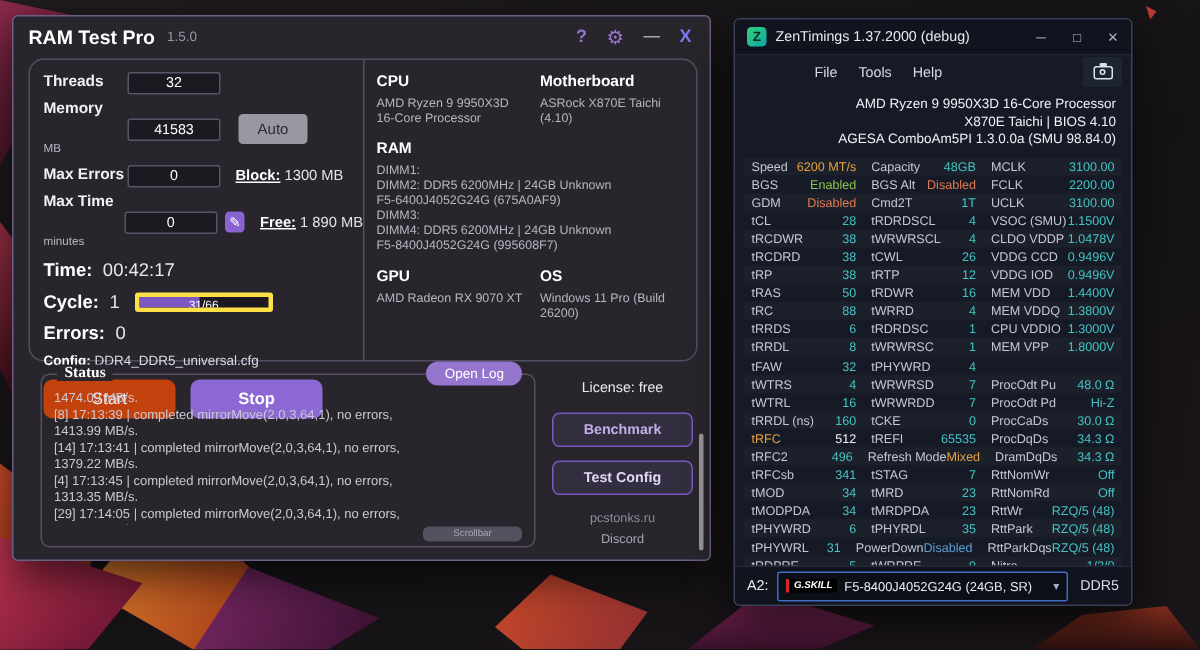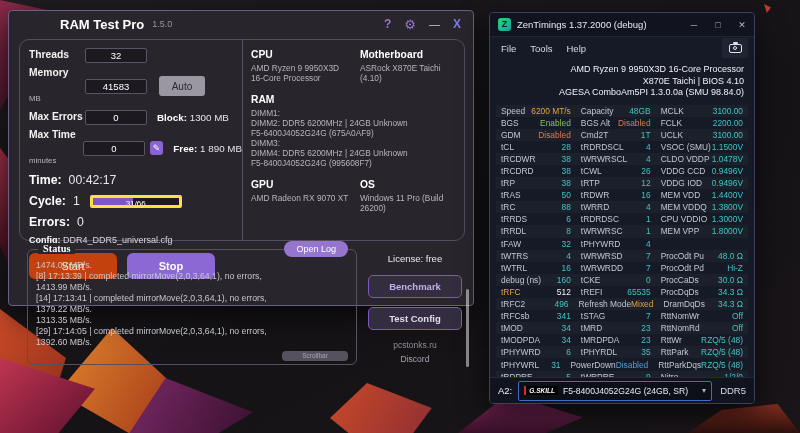--- a/index.html
+++ b/index.html
@@ -28,23 +28,23 @@
           background:linear-gradient(#a03248,#3a0d18); }
   .sh-h { left:330px; top:383px; width:185px; height:50px; clip-path:polygon(0 70%,20% 0,55% 50%,45% 100%,10% 100%);
           background:linear-gradient(120deg,#c84a28,#6e1d3a); }
   .sh-i { left:458px; top:394px; width:125px; height:39px; clip-path:polygon(0 100%,40% 0,100% 60%,70% 100%);
           background:linear-gradient(#8a2a5e,#38102a); }
   .sh-j { left:688px; top:404px; width:112px; height:29px; clip-path:polygon(0 100%,30% 20%,80% 0,100% 100%);
           background:linear-gradient(#8e3020,#30100c); opacity:.9; }
   .sh-k { left:764px; top:4px; width:7px; height:9px; background:#c03a30; clip-path:polygon(0 0,100% 40%,40% 100%); }
 
   
-  .win-ram { position:absolute; left:8px; top:10px; width:466px; height:296px;
+  .win-ram { position:absolute; left:8px; top:10px; width:466px; height:364px;
              background:#28252c; border:1px solid #6b5f85; border-radius:4px;
-             box-shadow:0 10px 30px rgba(0,0,0,.65); color:#e8e8e8;padding-left:41px; }
+             box-shadow:0 10px 30px rgba(0,0,0,.65); color:#e8e8e8; }
   .ram-titlebar { height:26px; display:flex; align-items:center; padding:0 12px 0 10px; }
   .ram-title { font-size:13px; font-weight:bold; color:#ffffff; }
   .ram-ver { font-size:9px; color:#9a96a4; margin-left:8px; }
   .ram-controls { margin-left:auto; display:flex; align-items:center; gap:13px; }
   .ram-help { color:#9575cd; font-weight:bold; font-size:12px; }
   .ram-gear { color:#9575cd; font-size:13px; }
   .ram-min { color:#cfcfcf; font-size:11px; }
   .ram-close { color:#7b7bf0; font-weight:bold; font-size:12px; }
 
   .ram-groupbox { position:absolute; left:10px; top:28px; width:446px; height:202px;
@@ -54,21 +54,21 @@
   .ram-form { position:absolute; left:0; top:0; width:222px; padding:7px 0 0 9px; }
   .frow { display:flex; align-items:center; margin-bottom:5px; min-height:16px; }
   .flabel { width:56px; line-height:10px; }
   .fl-main { font-size:10.3px; font-weight:bold; color:#f2f2f2; display:block; }
   .fl-sub { font-size:7.8px; color:#b9b5c0; display:block; margin-top:16px; }
   .fin { width:62px; height:15px; background:#1c1a20; border:1px solid #5a5468; border-radius:2px;
          color:#fff; font-size:9.5px; text-align:center; }
   .auto-btn { margin-left:12px; width:46px; height:20px; background:#9b97a2; color:#2c2a30;
               font-size:10px; border-radius:3px; }
   .inline-info { margin-left:10px; font-size:9.8px; color:#e6e4ea; white-space:nowrap; }
-  .inline-info b { color:#fff; }
+  .inline-info b { color:#fff;text-decoration:underline; }
   .pencil-btn { margin-left:5px; width:14px; height:14px; background:#8a63d2; color:#fff;
                 border-radius:3px; font-size:9px; line-height:13px; padding:0; }
   .run-line { display:flex; align-items:center; margin:7px 0 0 0; font-size:12.3px; }
   .run-line b { font-weight:bold; margin-right:7px; color:#fff; }
   .progress { position:relative; margin-left:10px; width:92px; height:13px; background:#1c1a20;
               border:3px solid #fde047; border-radius:2px; overflow:hidden; }
   .progress-fill { position:absolute; left:0; top:0; bottom:0; background:#7e57c2; }
   .progress-text { position:absolute; left:0; right:0; top:0; bottom:0; text-align:center;
                    font-size:8px; line-height:12px; color:#fff; }
   .config-line { margin-top:6px; font-size:9px; color:#dcd9e2; }
@@ -114,21 +114,21 @@
             box-shadow:0 10px 30px rgba(0,0,0,.65); color:#dde2ea; overflow:hidden; }
   .zt-titlebar { height:24px; display:flex; align-items:center; padding-left:8px;
                  background:#11141e; border-bottom:1px solid #1f2635; }
   .zt-icon { width:13px; height:13px; border-radius:3px; margin-right:6px;
              background:linear-gradient(135deg,#35d07a,#0ea5a5);
              color:#06281e; font-size:9px; font-weight:bold; text-align:center; line-height:13px; }
   .zt-title { font-size:9.5px; color:#e6e9f0; }
   .zt-winbtns { margin-left:auto; display:flex; height:24px; }
   .zt-winbtn { width:24px; display:flex; align-items:center; justify-content:center;
                color:#aeb4c2; font-size:9px; }
-  .zt-menubar { display:flex; align-items:center; height:22px; padding:0 6px 0 4px; }
+  .zt-menubar { display:flex; align-items:center; height:22px; padding:0 6px 0 4px;margin-left:42px; }
   .zt-menu-item { padding:2px 7px; font-size:9.5px; color:#d6dbe6; }
   .zt-camera { margin-left:auto; width:26px; height:20px; background:#1e2432; border-radius:2px;
                display:flex; align-items:center; justify-content:center; }
   .cam-body { width:13px; height:9px; border:1px solid #dfe3ec; border-radius:2px; position:relative; }
   .cam-body:before { content:""; position:absolute; top:-3px; left:3px; width:5px; height:2px;
                      background:#dfe3ec; border-radius:1px; }
   .cam-lens { position:absolute; left:3.5px; top:1.5px; width:4px; height:4px;
               border:1px solid #dfe3ec; border-radius:50%; }
   .zt-sysinfo { padding:5px 10px 4px; }
   .zt-sysline { font-size:9px; line-height:11.5px; color:#eef1f6; white-space:nowrap;text-align:right; }
@@ -306,20 +306,21 @@
           <div class="log-line">1474.09 MB/s.</div>
 
           <div class="log-line">[8] 17:13:39 | completed mirrorMove(2,0,3,64,1), no errors,</div>
 
           <div class="log-line">1413.99 MB/s.</div>
 
           <div class="log-line">[14] 17:13:41 | completed mirrorMove(2,0,3,64,1), no errors,</div>
 
           <div class="log-line">1379.22 MB/s.</div>
 
+          <div class="log-line">[4] 17:13:45 | completed mirrorMove(2,0,3,64,1), no errors,</div>
 
           <div class="log-line">1313.35 MB/s.</div>
 
           <div class="log-line">[29] 17:14:05 | completed mirrorMove(2,0,3,64,1), no errors,</div>
 
           <div class="log-line">1392.60 MB/s.</div>
 
       </div>
       <div class="status-hscroll">Scrollbar</div>
     </div>
@@ -578,21 +579,21 @@
             <span class="val">7</span>
           </div>
           <div class="zt-cell c3">
             <span class="lab">ProcOdt Pd</span>
             <span class="val">Hi-Z</span>
           </div>
         </div>
 
         <div class="zt-row">
           <div class="zt-cell c1">
-            <span class="lab">debug (ns)</span>
+            <span class="lab">tRRDL (ns)</span>
             <span class="val">160</span>
           </div>
           <div class="zt-cell c2">
             <span class="lab">tCKE</span>
             <span class="val">0</span>
           </div>
           <div class="zt-cell c3">
             <span class="lab">ProcCaDs</span>
             <span class="val">30.0 Ω</span>
           </div>

